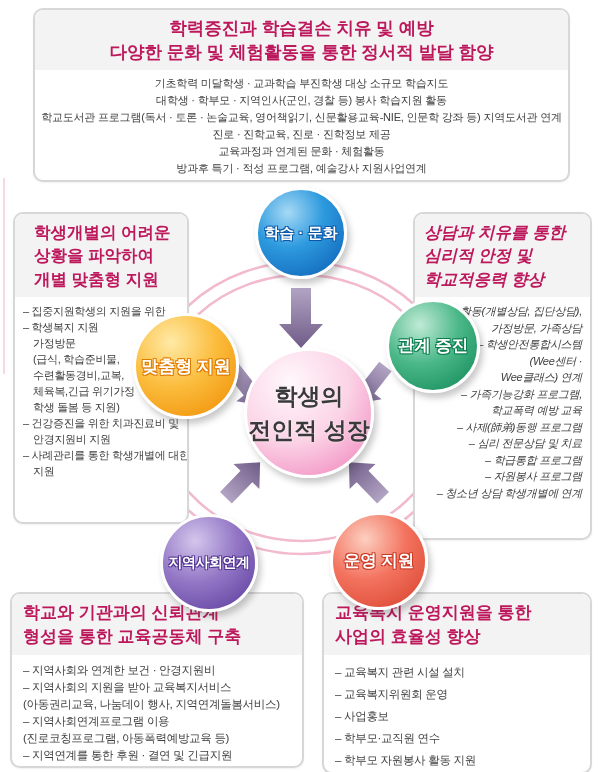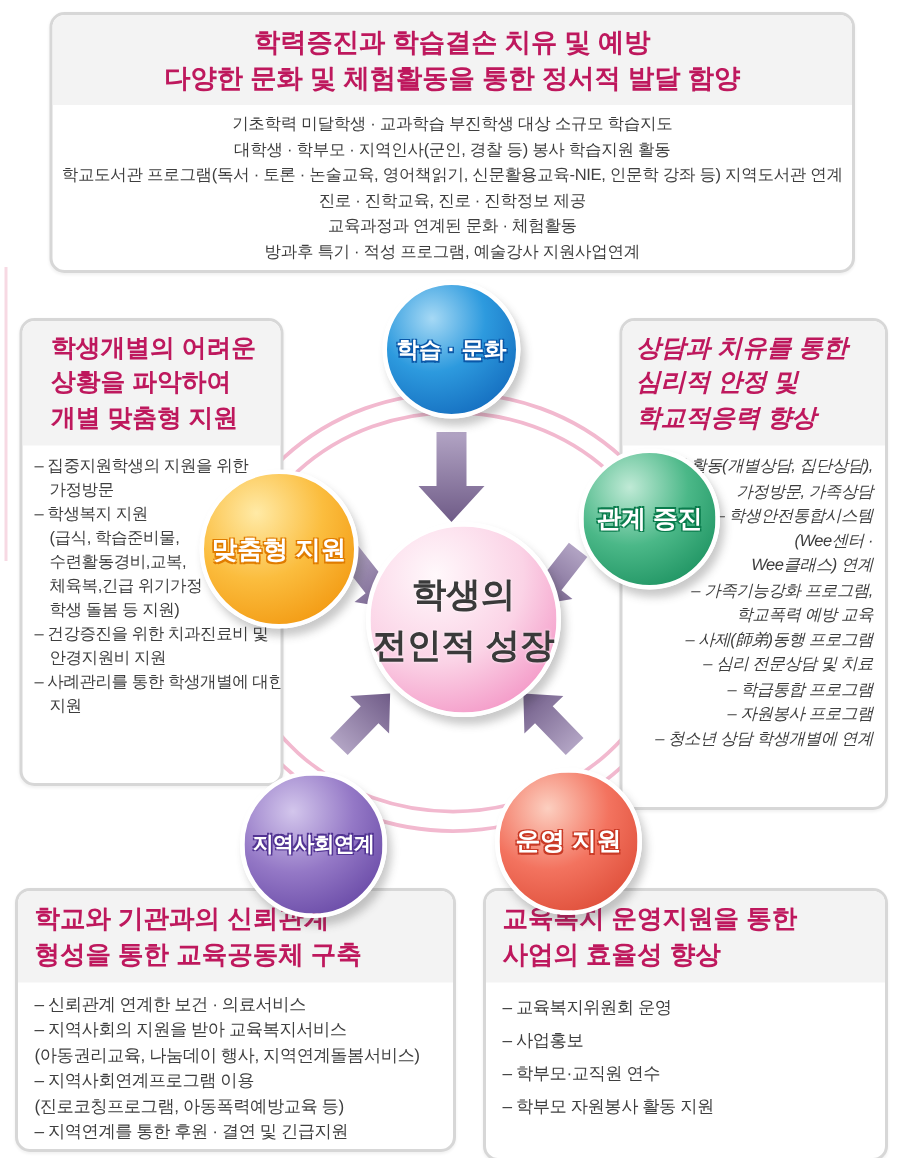--- a/index.html
+++ b/index.html
@@ -110,22 +110,22 @@
   </div>
 
   <div class="panel p-left">
     <div class="panel-head">
         <div class="ln cont">학생개별의 어려운</div>
         <div class="ln cont">상황을 파악하여</div>
         <div class="ln cont">개별 맞춤형 지원</div>
       </div>
     <div class="panel-body">
         <div class="ln dash">– 집중지원학생의 지원을 위한</div>
+        <div class="ln dash">– 학생복지 지원</div>
         <div class="ln cont">가정방문</div>
-        <div class="ln dash">– 학생복지 지원</div>
         <div class="ln cont">(급식, 학습준비물,</div>
         <div class="ln cont">수련활동경비,교복,</div>
         <div class="ln cont">체육복,긴급 위기가정</div>
         <div class="ln cont">학생 돌봄 등 지원)</div>
         <div class="ln dash">– 건강증진을 위한 치과진료비 및</div>
         <div class="ln cont">안경지원비 지원</div>
         <div class="ln dash">– 사례관리를 통한 학생개별에 대한</div>
         <div class="ln cont">지원</div>
       </div>
   </div>
@@ -151,35 +151,36 @@
         <div class="ln dash">– 청소년 상담 학생개별에 연계</div>
       </div>
   </div>
 
   <div class="panel p-bl">
     <div class="panel-head">
         <div class="ln cont">학교와 기관과의 신뢰관계</div>
         <div class="ln cont">형성을 통한 교육공동체 구축</div>
       </div>
     <div class="panel-body">
-        <div class="ln dash">– 신뢰관계 연계한 보건 · 의료서비스</div>
+        <div class="ln dash">– 지역사회와 연계한 보건 · 안경지원비</div>
         <div class="ln dash">– 지역사회의 지원을 받아 교육복지서비스</div>
         <div class="ln cont">(아동권리교육, 나눔데이 행사, 지역연계돌봄서비스)</div>
         <div class="ln dash">– 지역사회연계프로그램 이용</div>
         <div class="ln cont">(진로코칭프로그램, 아동폭력예방교육 등)</div>
         <div class="ln dash">– 지역연계를 통한 후원 · 결연 및 긴급지원</div>
       </div>
   </div>
 
   <div class="panel p-br">
     <div class="panel-head">
         <div class="ln cont">교육복지 운영지원을 통한</div>
         <div class="ln cont">사업의 효율성 향상</div>
       </div>
     <div class="panel-body">
+        <div class="ln dash">– 교육복지 관련 시설 설치</div>
         <div class="ln dash">– 교육복지위원회 운영</div>
         <div class="ln dash">– 사업홍보</div>
         <div class="ln dash">– 학부모·교직원 연수</div>
         <div class="ln dash">– 학부모 자원봉사 활동 지원</div>
       </div>
   </div>
 
   <div class="ball b-blue">
     <span>학습 · 문화</span>
   </div>

